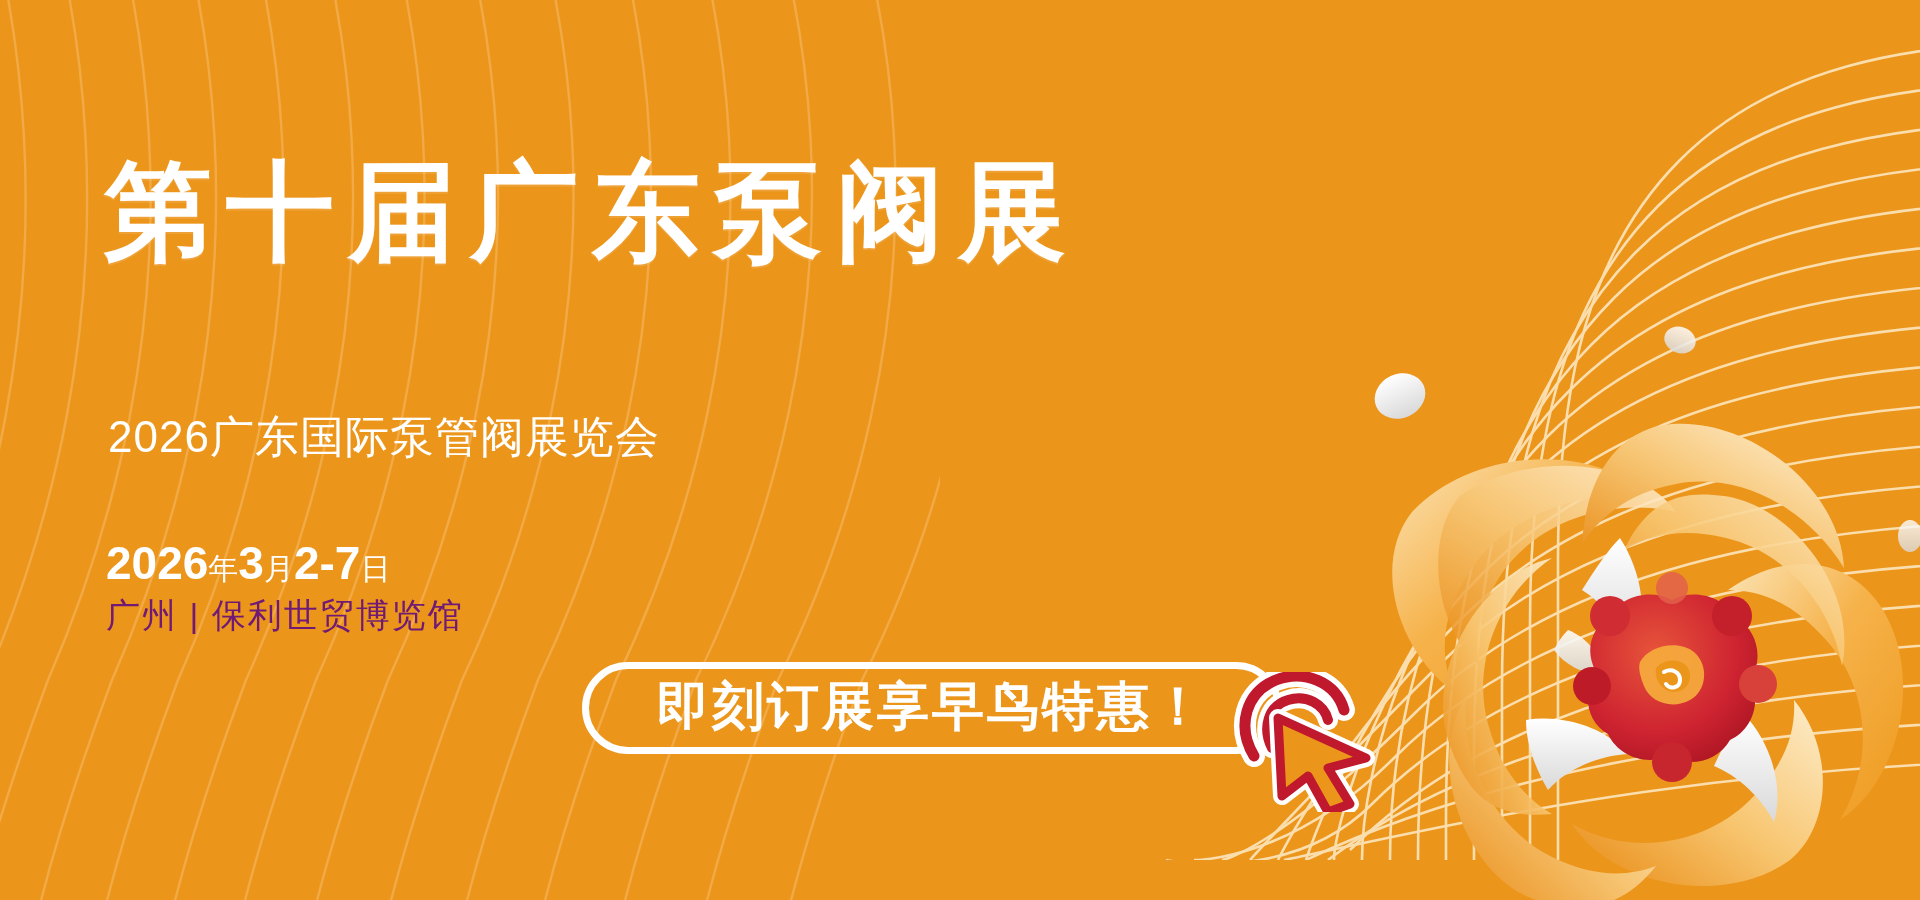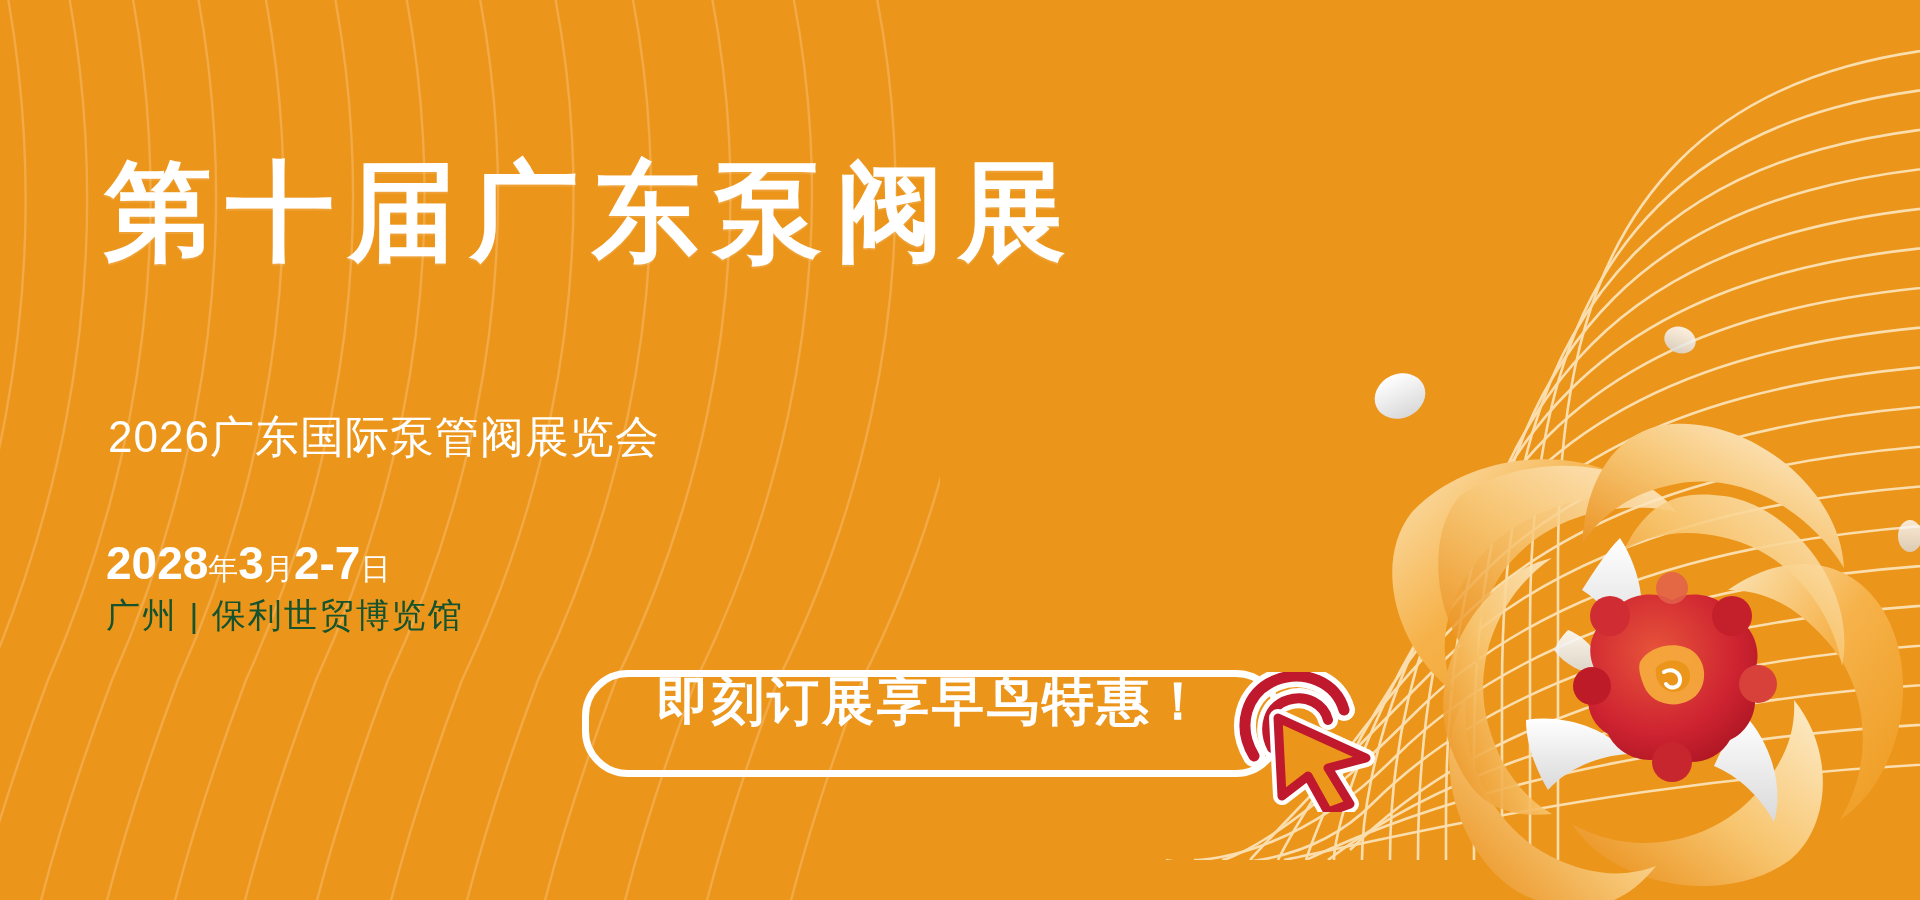--- a/index.html
+++ b/index.html
@@ -67,36 +67,35 @@
     color:#ffffff;white-space:nowrap;
     font-weight:bold;
     line-height:52px;
   }
   .date-line .big{font-size:46px;font-weight:bold;letter-spacing:0px;}
   .date-line .small{font-size:30px;font-weight:500;letter-spacing:0px;}
 
   .venue-line{
     position:absolute;left:106px;top:595px;
     font-size:34px;line-height:40px;
-    color:#14532d;white-space:nowrap;
+    color:#701a75;white-space:nowrap;
     letter-spacing:2px;
     font-weight:400;
   }
 
   
   .cta{
     position:absolute;left:582px;top:662px;
-    width:700px;height:107px;
+    width:700px;height:92px;
     border:7px solid #ffffff;
     border-radius:46px;
     box-sizing:border-box;
-    display:flex;justify-content:center;
+    display:flex;align-items:center;justify-content:center;
     background:transparent;
     cursor:pointer;
-    margin-top:8px;
   }
   .cta-label{
     font-size:52px;line-height:52px;
     font-weight:bold;color:#ffffff;
     letter-spacing:3px;white-space:nowrap;
     transform:translateY(-2px);
   }
 
   .cursor-ico{
     position:absolute;left:1232px;top:672px;
@@ -250,21 +249,21 @@
   </div>
 
   <div class="content">
 
     <div class="title-cn">第十届广东泵阀展</div>
 
 
     <div class="title-sub">2026广东国际泵管阀展览会</div>
 
     <div class="date-line">
-      <span class="big">2028</span><span class="small">年</span><span class="big">3</span><span class="small">月</span><span class="big">2-7</span><span class="small">日</span>
+      <span class="big">2026</span><span class="small">年</span><span class="big">3</span><span class="small">月</span><span class="big">2-7</span><span class="small">日</span>
     </div>
 
     <div class="venue-line">
       <span>广州</span>
       <span>|</span>
       <span>保利世贸博览馆</span>
     </div>
 
     <div class="cta">
       <span class="cta-label">即刻订展享早鸟特惠！</span>

